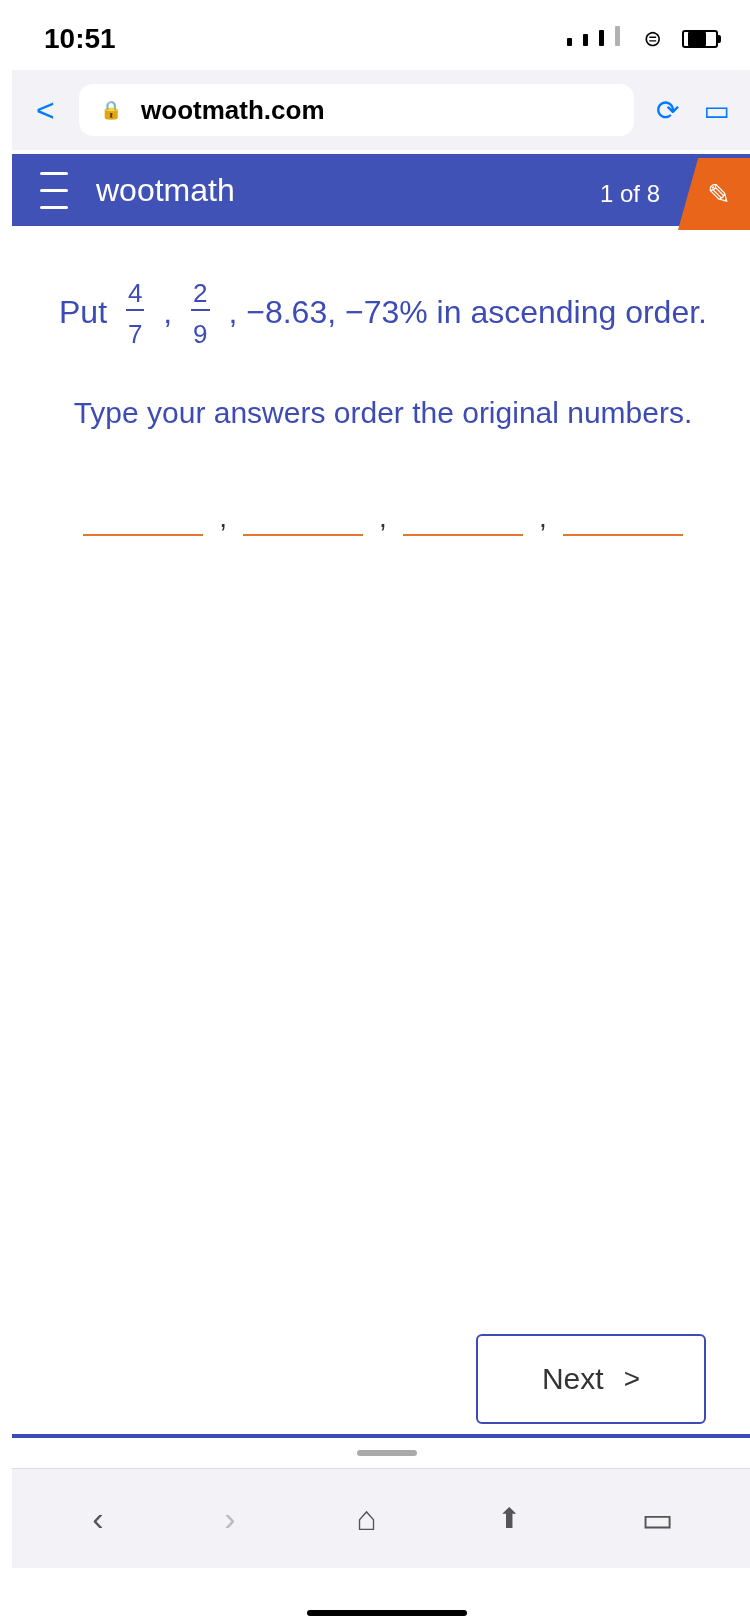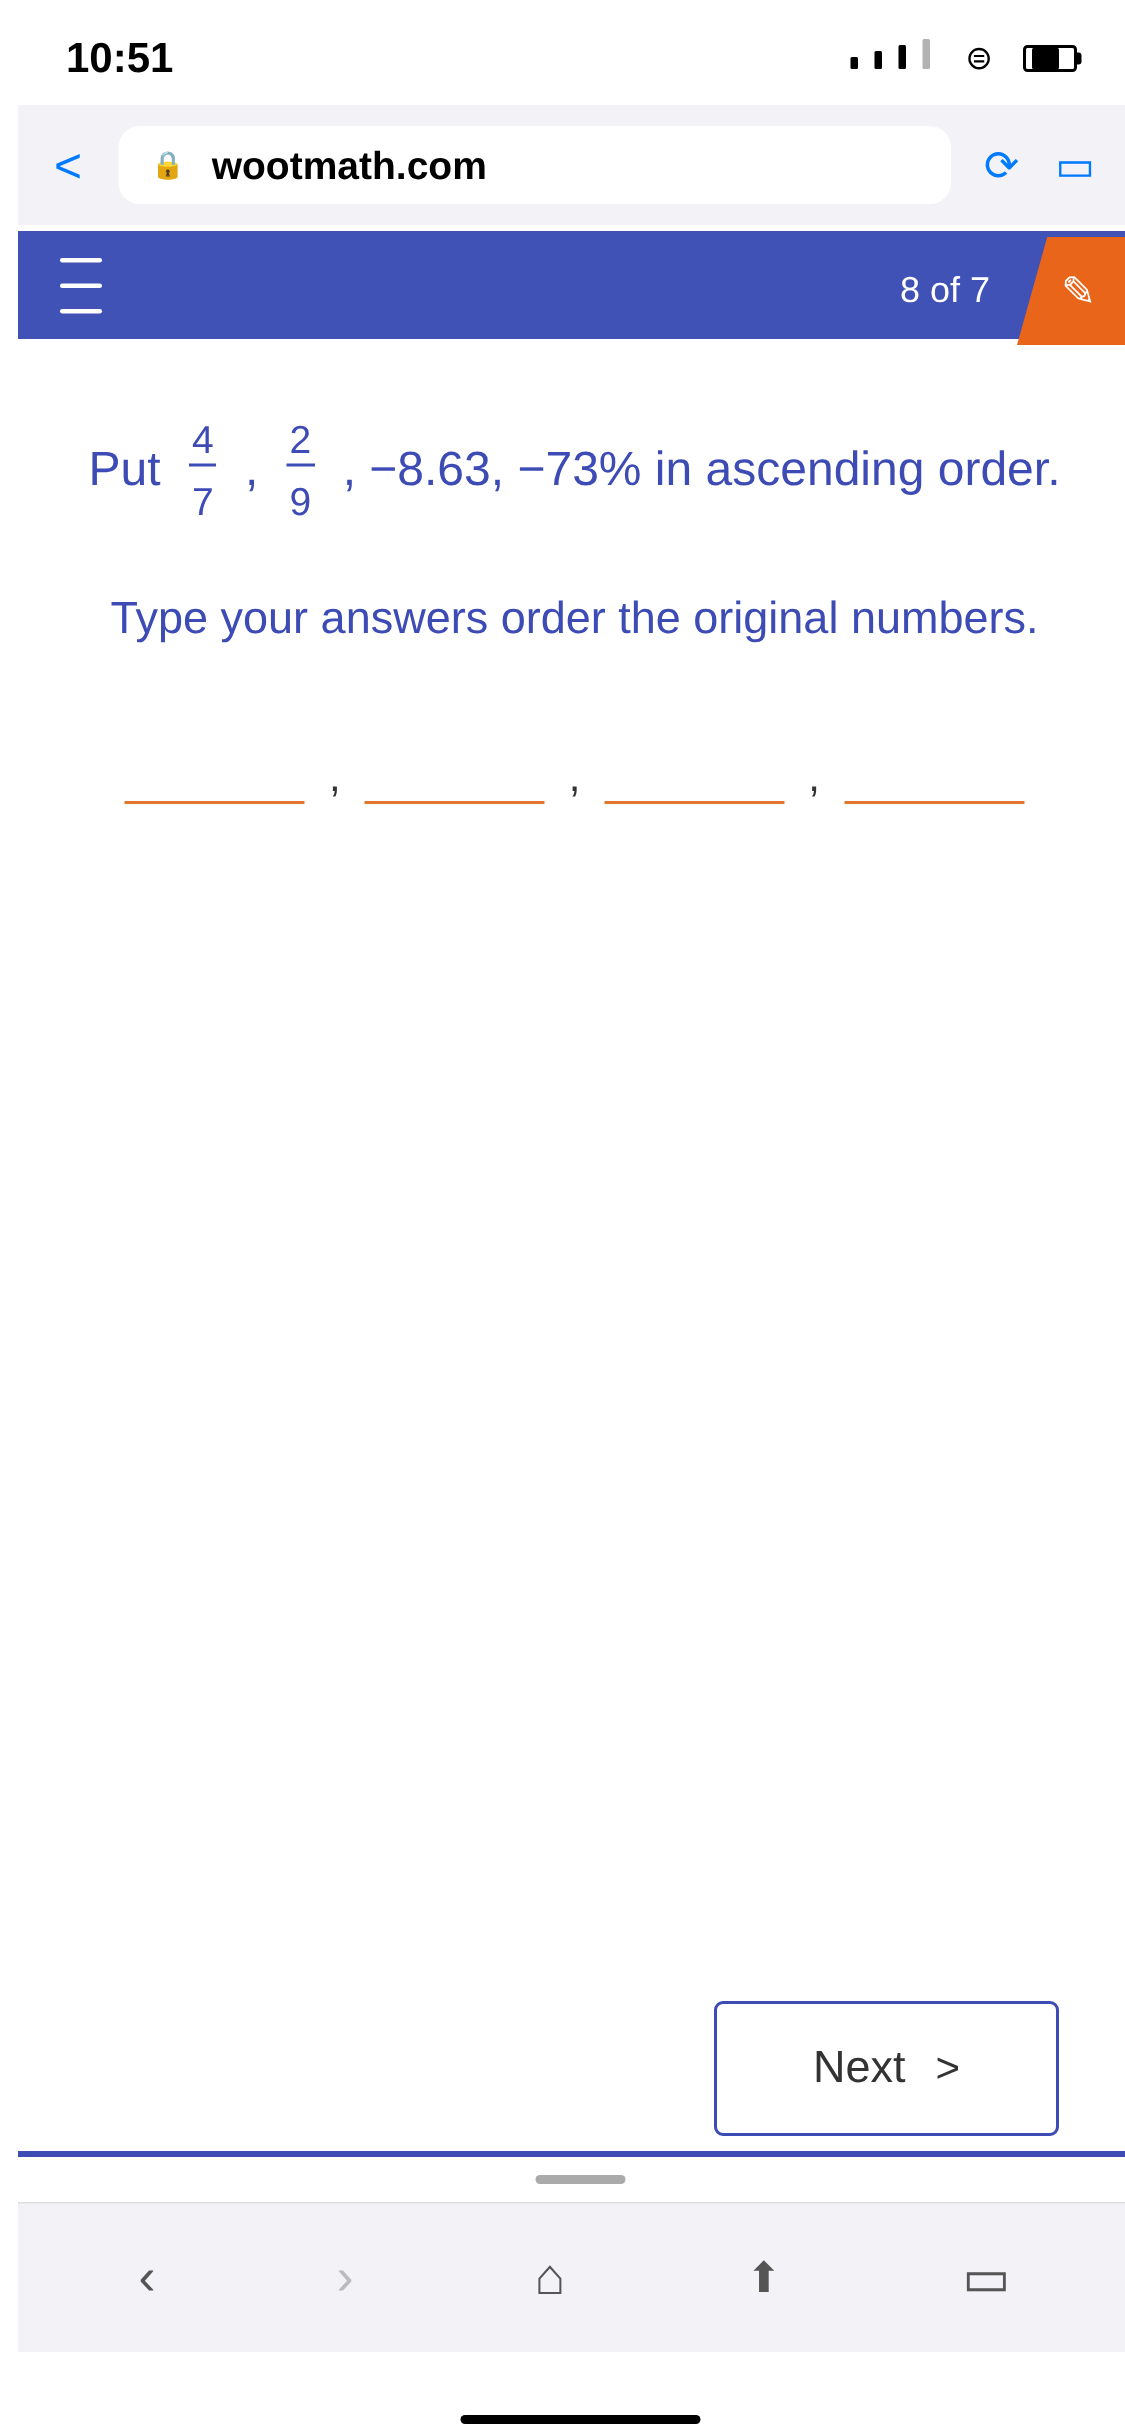--- a/index.html
+++ b/index.html
@@ -345,21 +345,22 @@
   <span class="reload-icon">⟳</span>
   <span class="bookmark-icon">▭</span>
 </div>
 
 <div class="app-header">
   <div class="hamburger">
     <div class="hamburger-line"></div>
     <div class="hamburger-line"></div>
     <div class="hamburger-line"></div>
   </div>
-  <span class="progress-text">8 of 7</span>
+  <span class="app-title">wootmath</span>
+  <span class="progress-text">1 of 8</span>
   <div class="edit-button">
     <span class="edit-icon">✎</span>
   </div>
 </div>
 
 <div class="content-area">
 
   <div class="question-text">
     <span>Put </span>
     <span class="fraction">

